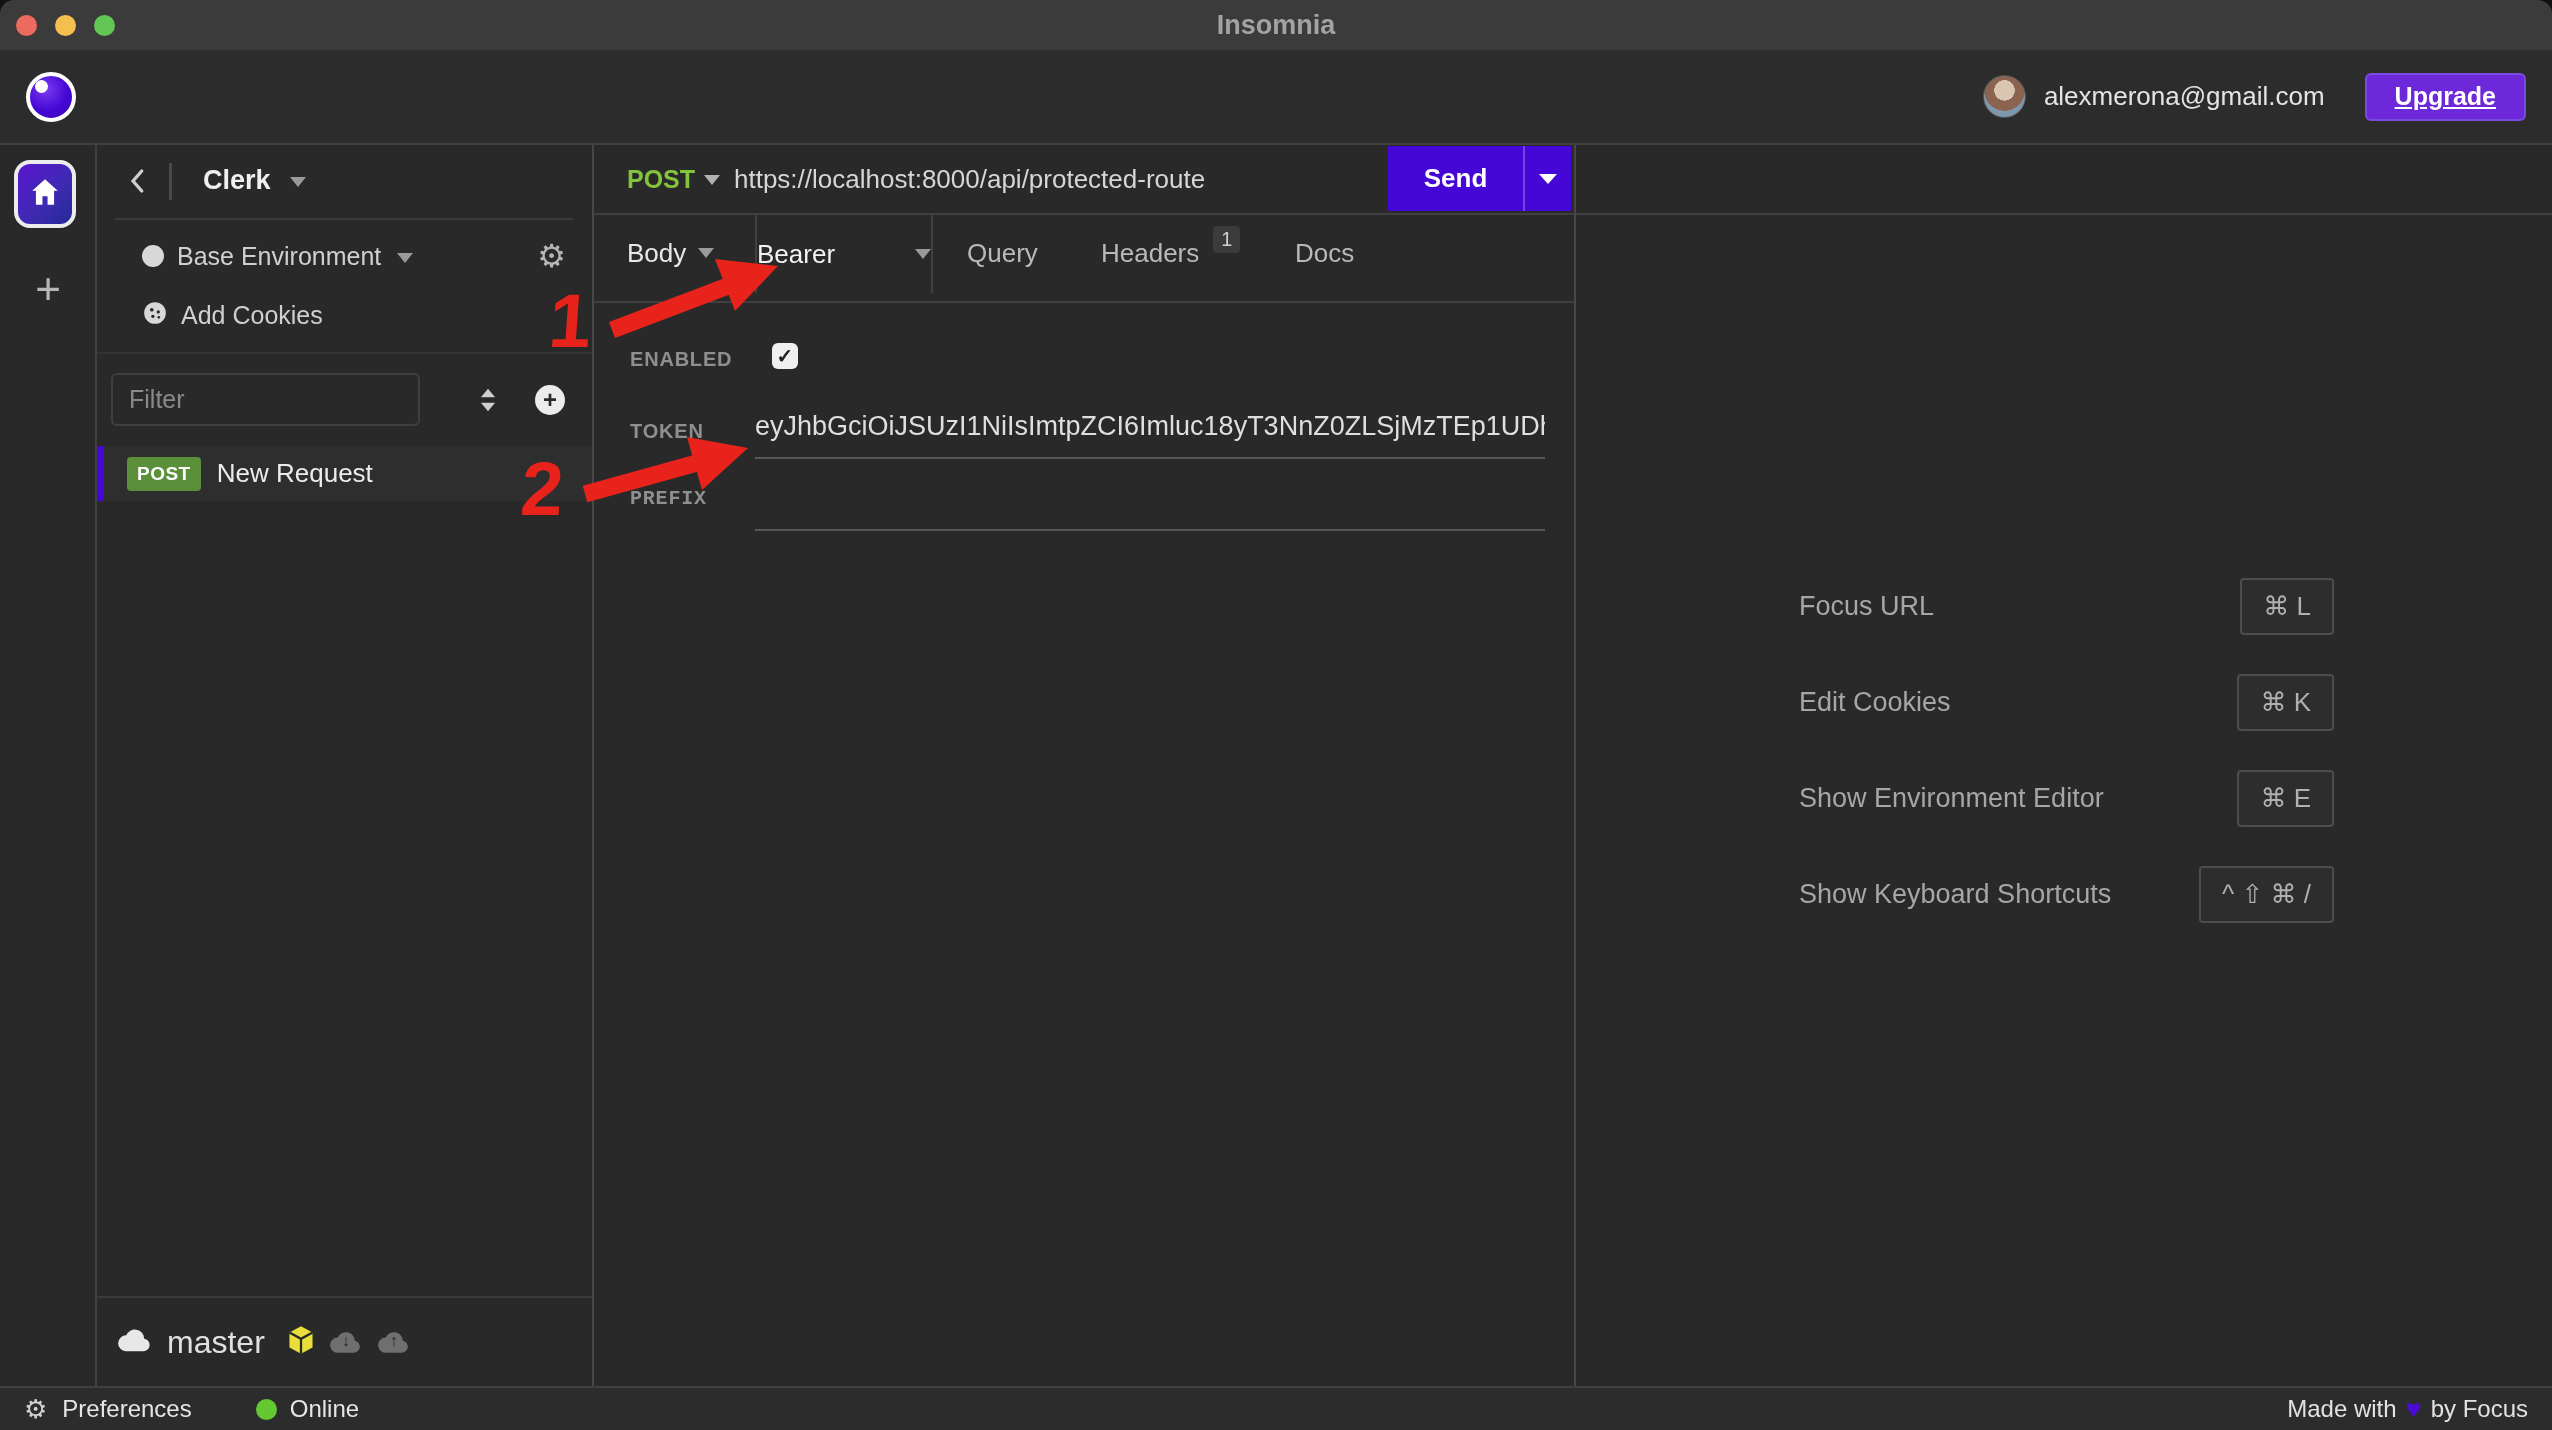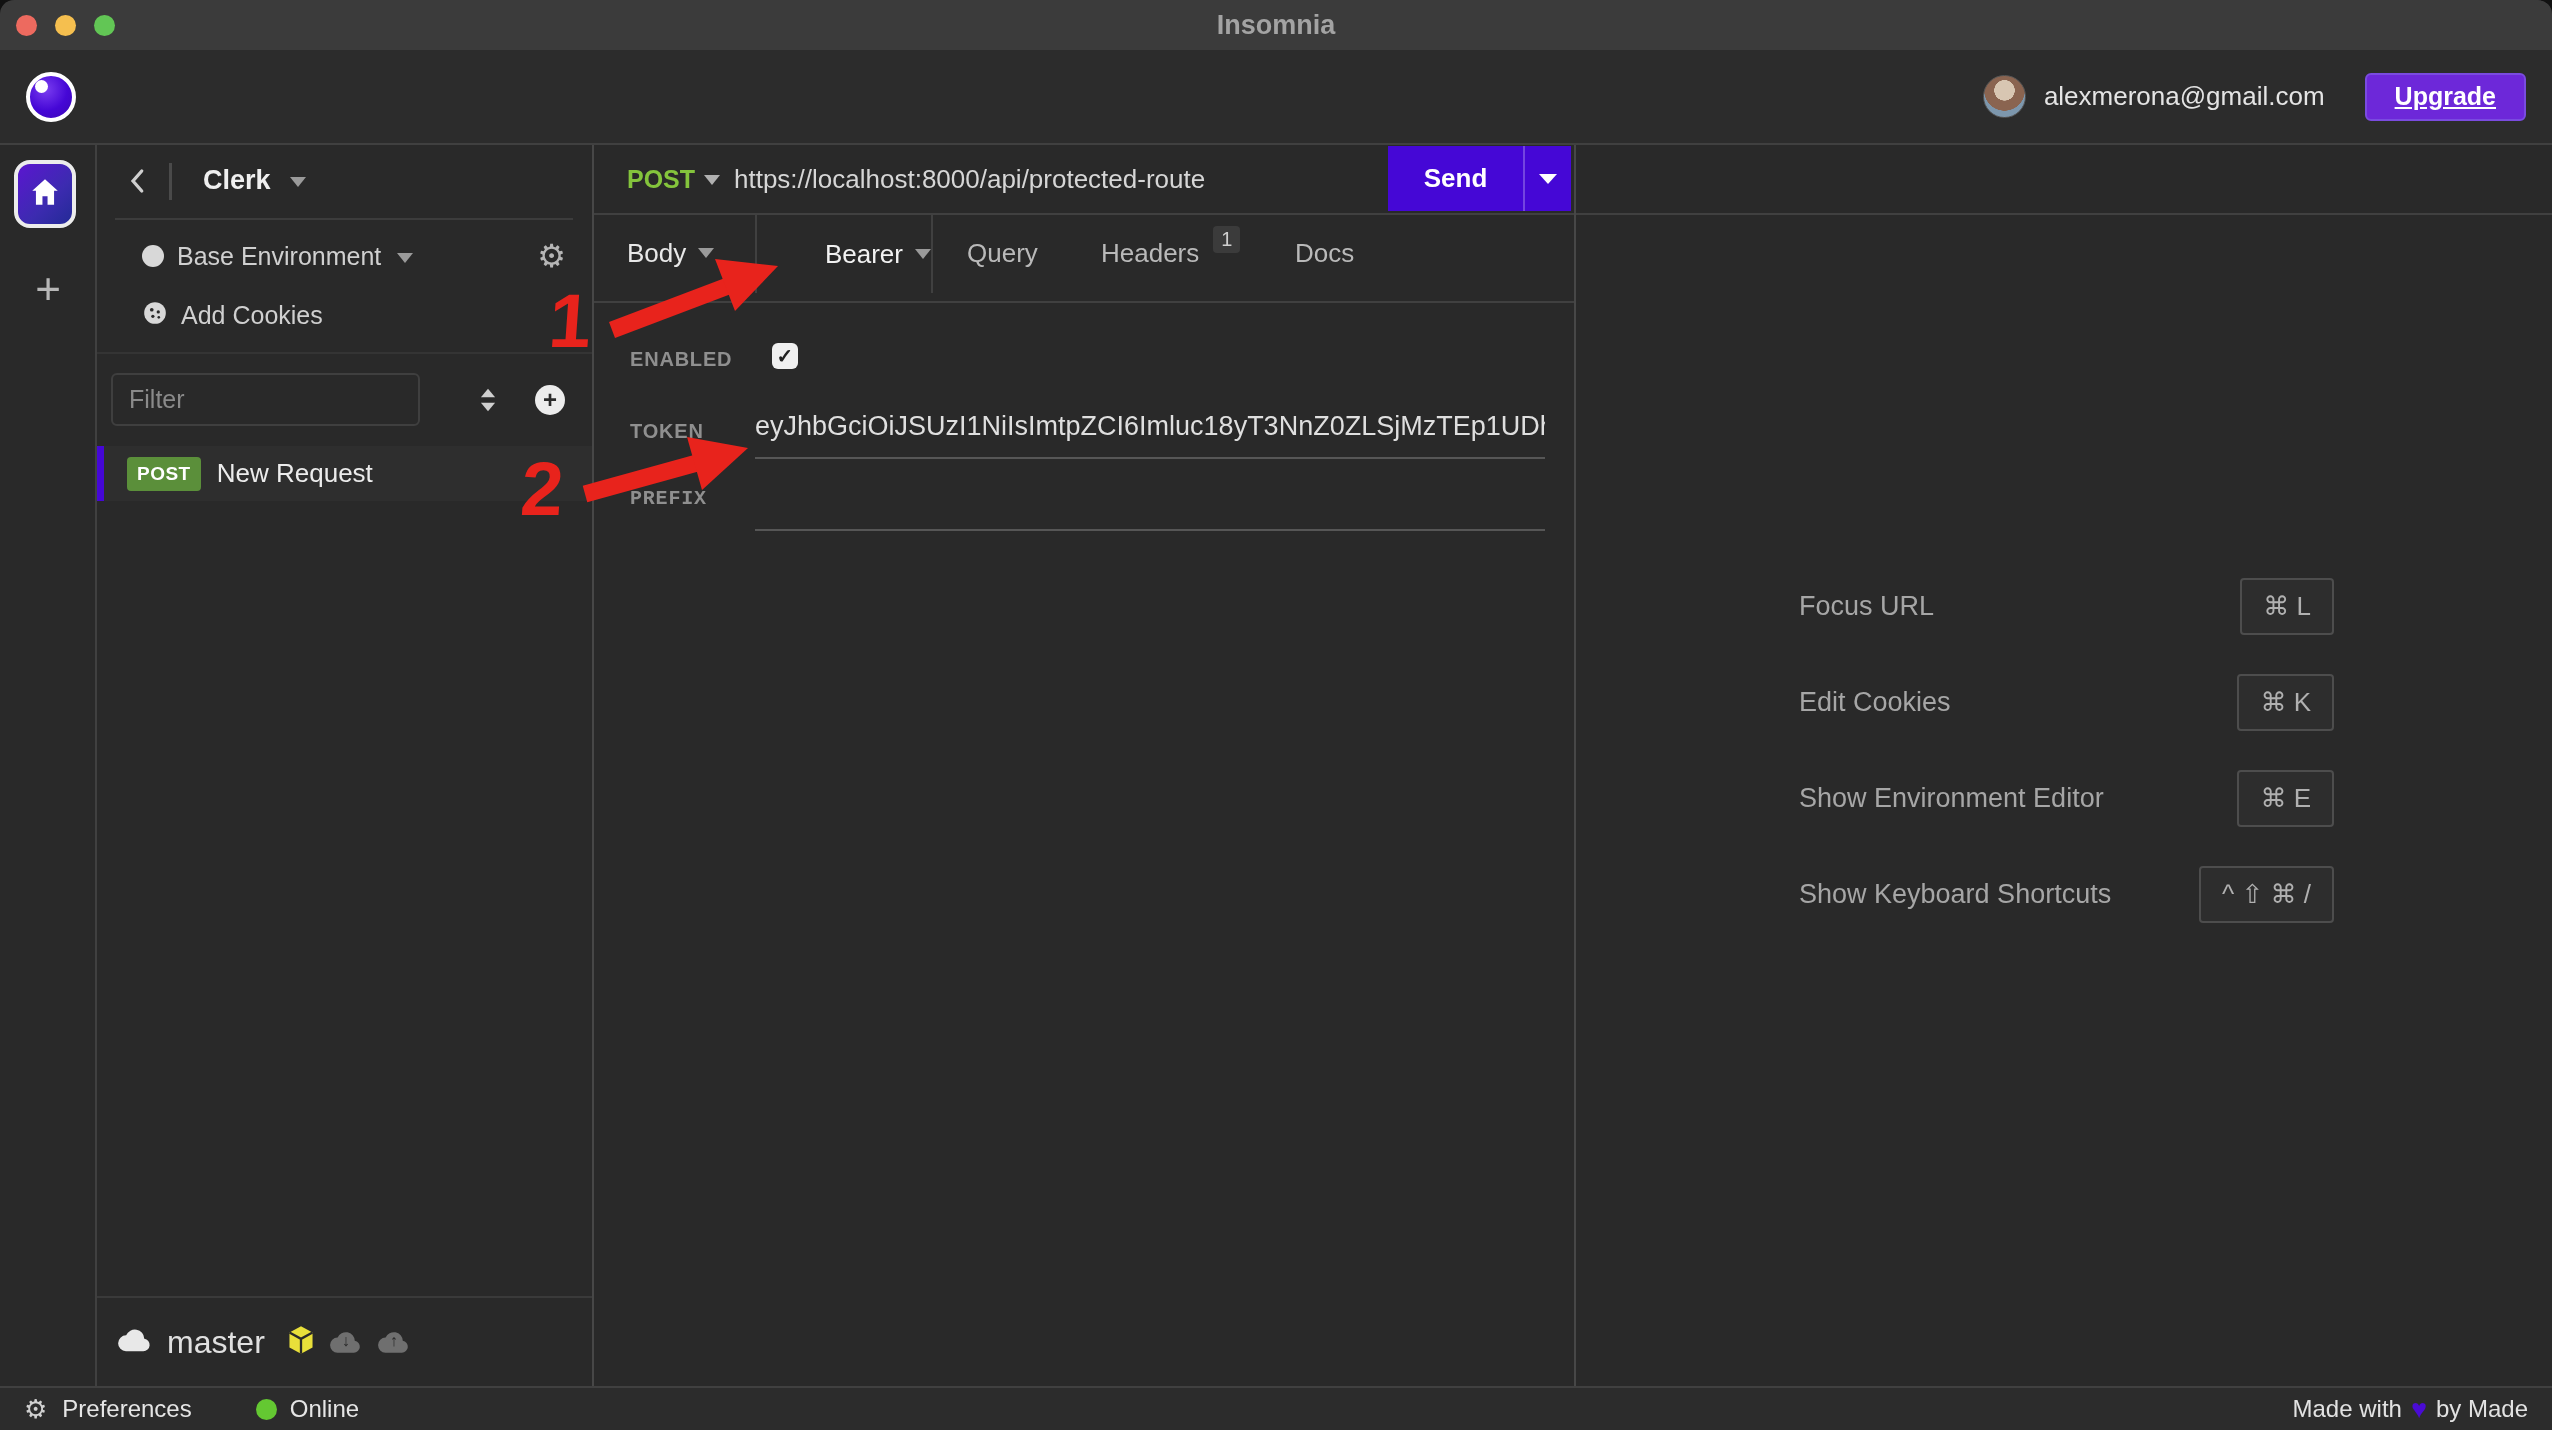--- a/index.html
+++ b/index.html
@@ -92,21 +92,21 @@
   .send-group { position:absolute; right:3px; top:1px; bottom:2px; display:flex; }
   .send-main { width:135px; background:#4507d6; color:#fff; font-size:26px; font-weight:bold;
     border:none; font-family:inherit; cursor:pointer; }
   .send-drop { width:48px; background:#4507d6; border:none; border-left:2px solid rgba(255,255,255,0.25);
     display:flex; align-items:center; justify-content:center; cursor:pointer; }
   .send-drop .caret{ border-top-color:#fff; border-left-width:9px; border-right-width:9px; }
   .tabbar { position:absolute; top:70px; left:0; right:0; height:88px; border-bottom:2px solid #404040; }
   .tab { position:absolute; top:0; height:76px; display:flex; align-items:center; gap:12px;
     color:#b9b9b9; font-size:26px; }
   .tab-body { left:33px; color:#e8e8e8; }
-  .tab-active { left:161px; width:178px; justify-content:flex-end; color:#f2f2f2; background:#292929;
+  .tab-active { left:161px; width:178px; justify-content:space-between; color:#f2f2f2; background:#292929;
     border-left:2px solid #404040; border-right:2px solid #404040; height:78px; z-index:2; }
   .tab-query { left:373px; }
   .tab-headers { left:507px; }
   .hdr-badge { position:relative; top:-14px; background:#3b3b3b; color:#cfcfcf; font-size:20px;
     border-radius:4px; padding:2px 8px; margin-left:2px; }
   .tab-docs { left:701px; }
   .authpane { position:absolute; top:146px; left:0; right:0; bottom:0; }
   .fieldlabel { position:absolute; left:36px; color:#8f8f8f; font-size:20px; font-weight:bold;
     letter-spacing:0.8px; }
   .lbl-enabled{ top:57px; }
@@ -323,21 +323,21 @@
   </div>
 
   <div class="statusbar">
     <span class="sb-gear">⚙</span>
     <span class="sb-pref">Preferences</span>
     <span class="online-dot"></span>
     <span class="sb-online">Online</span>
     <span class="made-with">
       <span class="txt">Made with</span>
       <span class="heart">♥</span>
-      <span class="txt">by Made</span>
+      <span class="txt">by Focus</span>
     </span>
   </div>
 
   <div class="anno-overlay">
     <svg width="2552" height="1430" viewBox="0 0 2552 1430" style="position:absolute;inset:0;">
       <g>
         <line x1="612" y1="330" x2="728" y2="286" stroke="#e8231c" stroke-width="17"></line>
         <polygon points="778,266 735,311 715,259" fill="#e8231c"></polygon>
       </g>
       <g>

